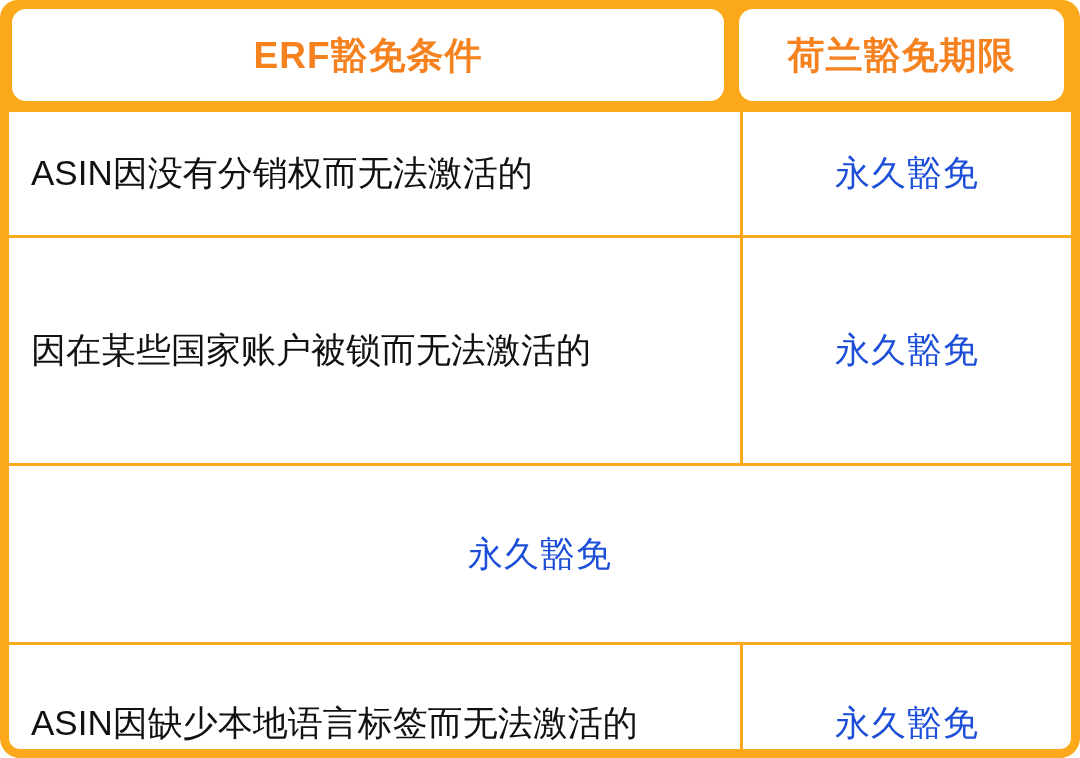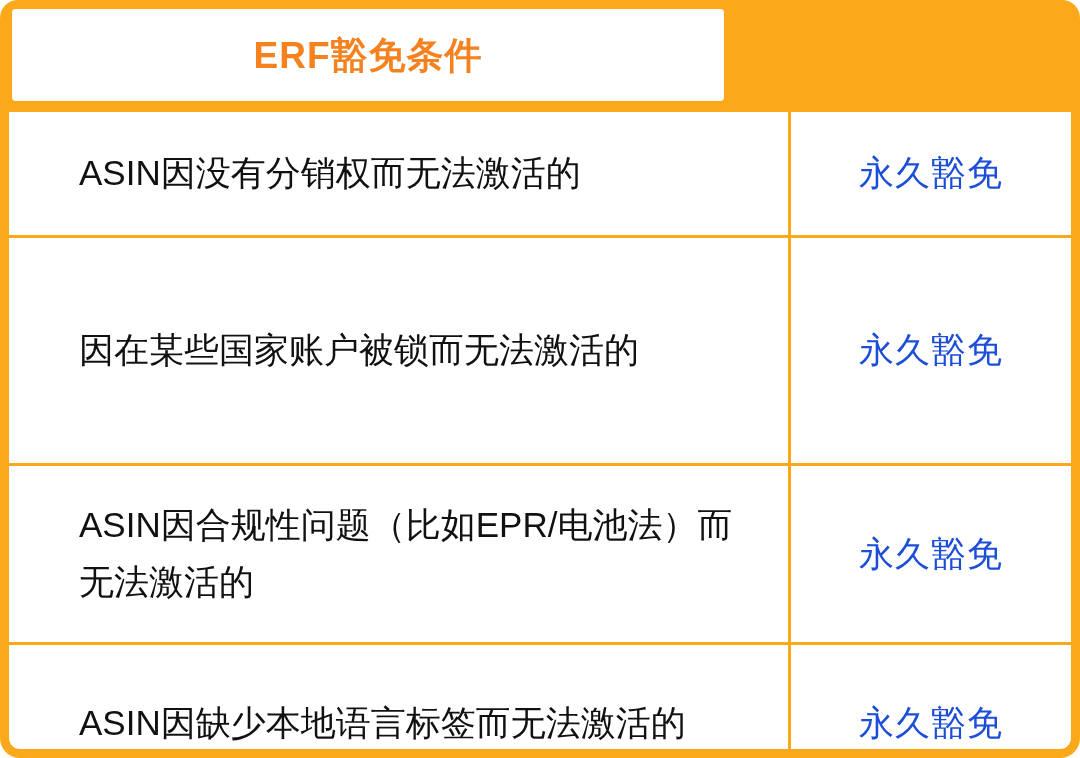--- a/index.html
+++ b/index.html
@@ -31,21 +31,21 @@
     background: #FBA91A;
     border-top-left-radius: 18px;
     border-top-right-radius: 18px;
     box-sizing: border-box;
     display: flex;
     align-items: flex-start;
   }
 
   .header-cell {
     background: #ffffff;
-    border-radius: 4px;
+    border-radius: 14px;
     display: flex;
     align-items: center;
     justify-content: center;
     box-sizing: border-box;
     height: 92px;
     margin-top: 9px;
   }
   .header-cell.left {
     margin-left: 12px;
     width: 712px;
@@ -84,21 +84,20 @@
     width: 100%;
     height: 100%;
     box-sizing: border-box;
   }
 
   .row {
     display: flex;
     box-sizing: border-box;
     width: 100%;
     border-bottom: 3px solid #FBA91A;
-    padding-left: 48px;
   }
   .row:last-child {
     border-bottom: none;
   }
   .row.r1 { height: 126px; }
   .row.r2 { height: 228px; }
   .row.r3 { height: 179px; }
   .row.r4 { height: 156px; }
 
   .cell-cond {
@@ -136,20 +135,23 @@
 </style>
 </head>
 <body>
 
 <div class="table-wrap">
 
   <div class="header-band">
     <div class="header-cell left">
       <span class="header-text">ERF豁免条件</span>
     </div>
+    <div class="header-cell right">
+      <span class="header-text">荷兰豁免期限</span>
+    </div>
   </div>
 
   <div class="body-box">
     <div class="rows">
 
       <div class="row r1">
         <div class="cell-cond">
           <span class="cond-text">ASIN因没有分销权而无法激活的</span>
         </div>
         <div class="cell-period">
@@ -160,23 +162,20 @@
       <div class="row r2">
         <div class="cell-cond">
           <span class="cond-text">因在某些国家账户被锁而无法激活的</span>
         </div>
         <div class="cell-period">
           <span class="period-text">永久豁免</span>
         </div>
       </div>
 
       <div class="row r3">
-        <div class="cell-cond">
-          <span class="cond-text">ASIN因合规性问题（比如EPR/电池法）而无法激活的</span>
-        </div>
         <div class="cell-period">
           <span class="period-text">永久豁免</span>
         </div>
       </div>
 
       <div class="row r4">
         <div class="cell-cond">
           <span class="cond-text">ASIN因缺少本地语言标签而无法激活的</span>
         </div>
         <div class="cell-period">

